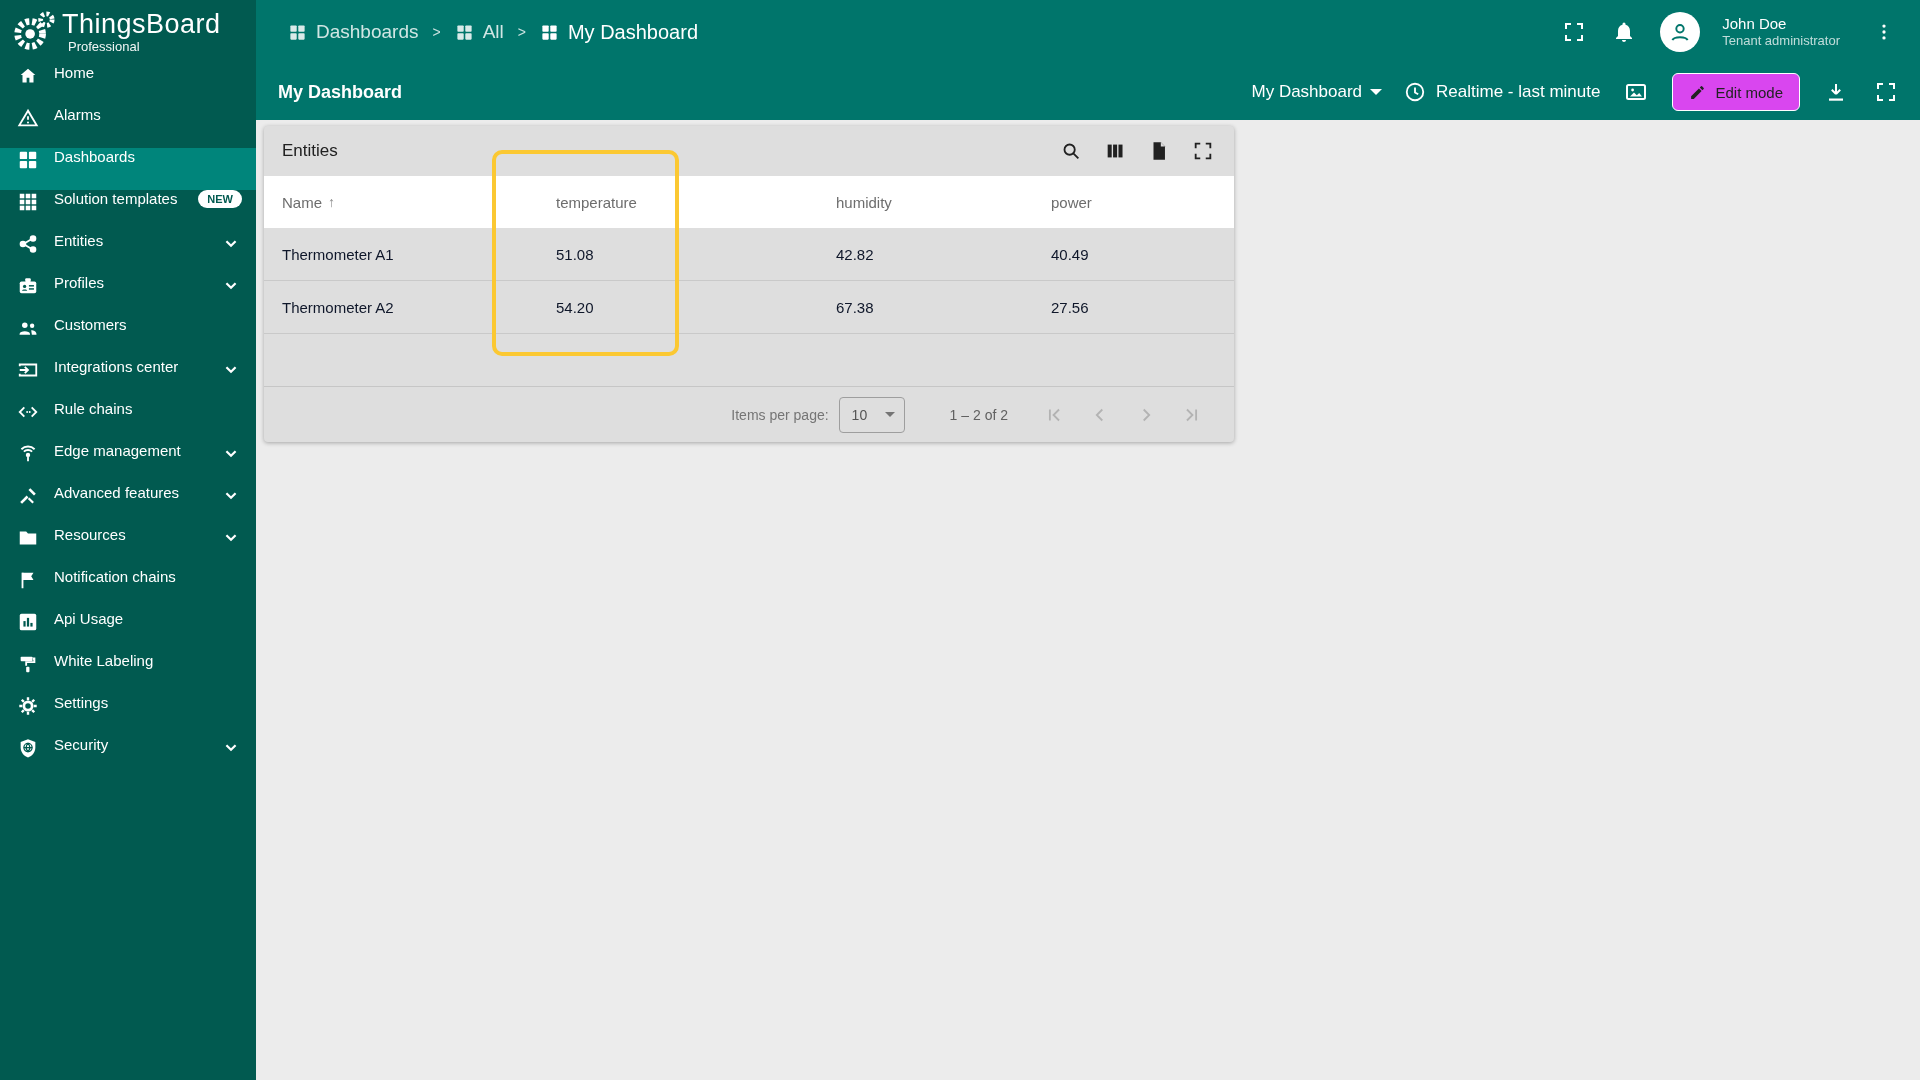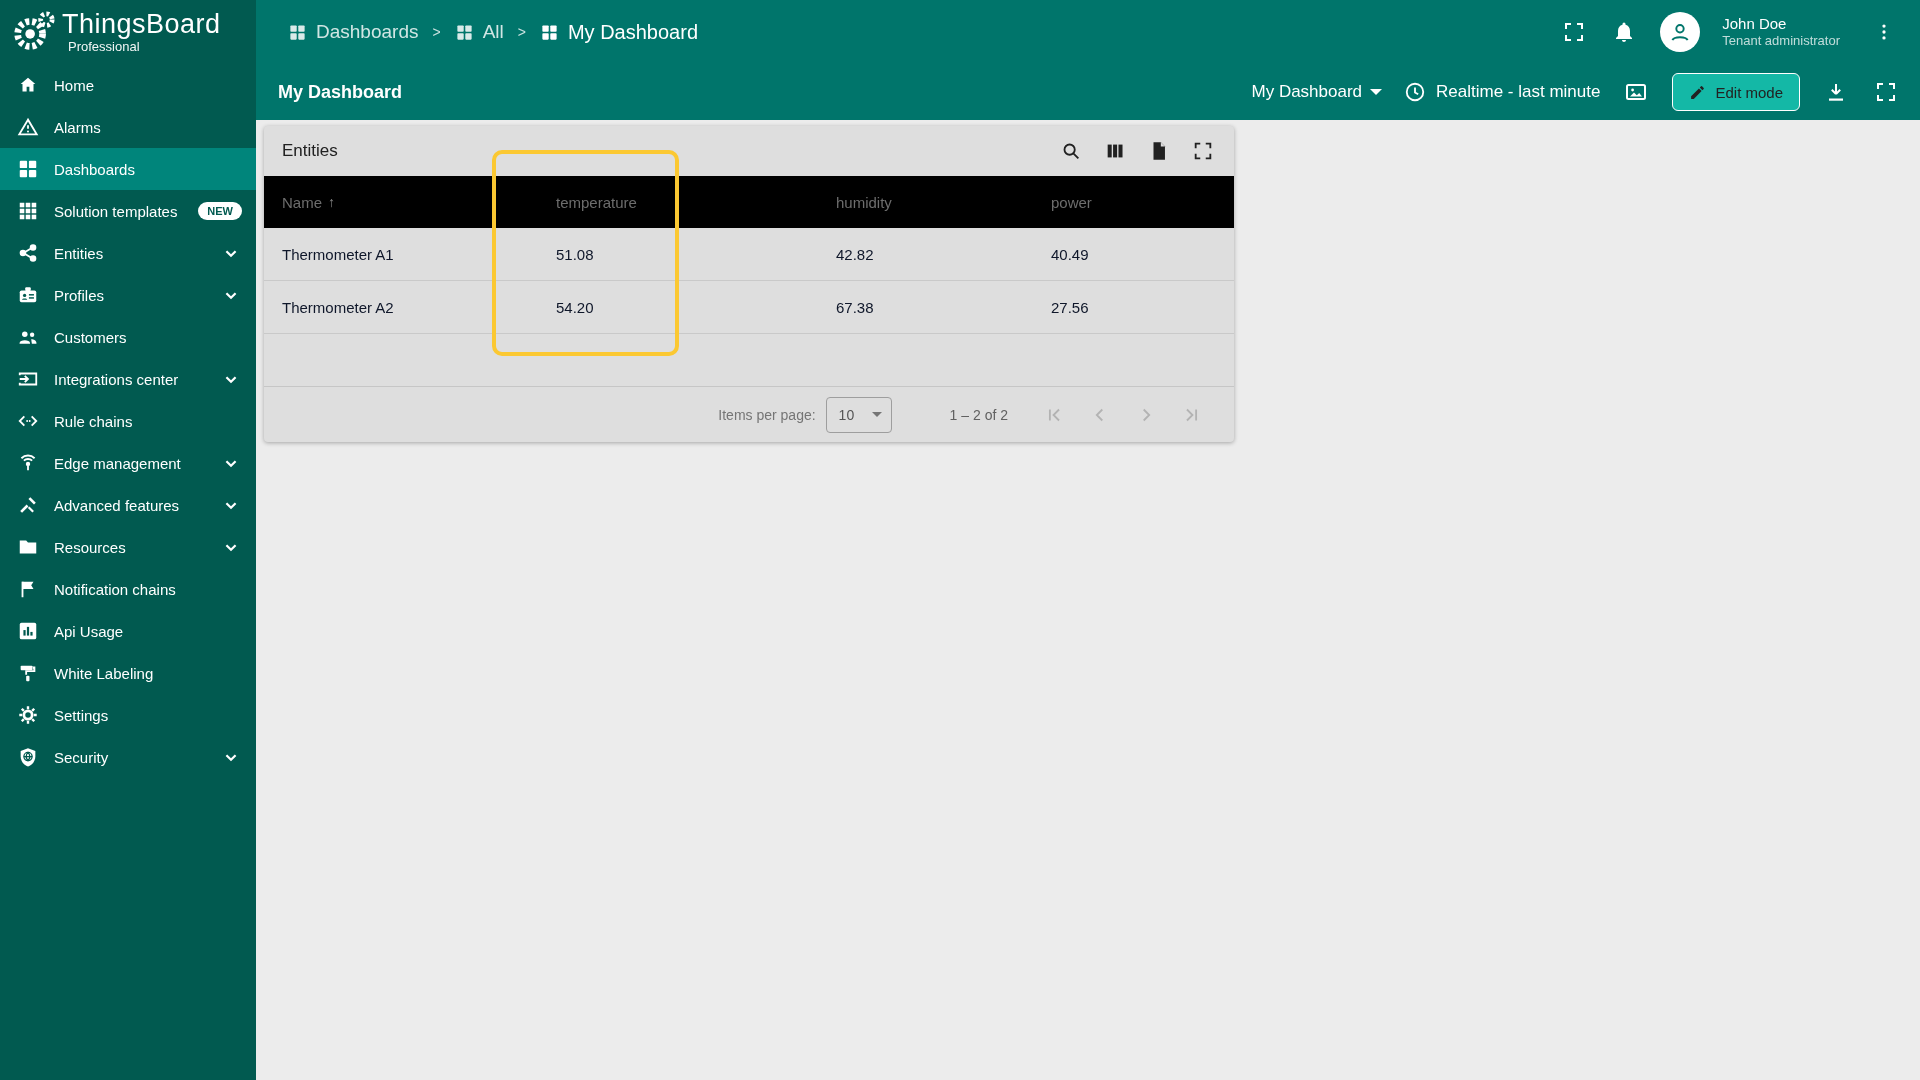--- a/index.html
+++ b/index.html
@@ -7,21 +7,21 @@
   body { font-family:"Liberation Sans","DejaVu Sans",sans-serif; background:#ececec; }
   .app { display:flex; width:1920px; height:1080px; }
 
   
   .sidebar { width:256px; height:100%; background:#015a50; color:#fff; flex-shrink:0; display:flex; flex-direction:column; }
   .logo { height:64px; display:flex; align-items:center; padding:0 10px; gap:6px; }
   .brandtxt { display:flex; flex-direction:column; }
   .brand { font-size:27px; font-weight:400; letter-spacing:.5px; line-height:1.05; }
   .brandsub { font-size:13px; opacity:.95;margin-left:6px; }
   .nav { display:flex; flex-direction:column; }
-  .nav-item { height:42px; display:flex; align-items:center; padding:0 14px 0 16px; gap:14px; cursor:pointer; font-size:15px; font-weight:500; position:relative; }
+  .nav-item { height:42px; display:flex; align-items:flex-start; padding:0 14px 0 16px; gap:14px; cursor:pointer; font-size:15px; font-weight:500; position:relative; }
   .nav-item.active { background:#00857b; }
   .nicon { width:24px; height:24px; display:flex; align-items:center; justify-content:center; flex-shrink:0; }
   .nlabel { flex:1; white-space:nowrap; }
   .chev { width:22px; height:22px; }
   .newbadge { background:#fff; color:#015a50; font-size:11px; font-weight:700; border-radius:10px; padding:3px 9px; }
 
   
   .main { flex:1; display:flex; flex-direction:column; }
   .topbar { height:64px; background:#00756b; display:flex; align-items:center; padding:0 22px 0 32px; color:#fff; }
   .crumbs { display:flex; align-items:center; gap:14px; flex:1; }
@@ -34,43 +34,43 @@
   .usertxt { display:flex; flex-direction:column; line-height:1.25; margin-right:8px; }
   .uname { font-size:15px; color:#fff; }
   .urole { font-size:13px; color:rgba(255,255,255,.75); }
 
   .toolbar { height:56px; background:#00756b; display:flex; align-items:center; padding:0 20px 0 22px; color:#fff; }
   .dtitle { font-size:18px; font-weight:700; flex:1; }
   .toolbar-right { display:flex; align-items:center; gap:22px; }
   .dselect { display:flex; align-items:center; gap:8px; font-size:17px; cursor:pointer; }
   .caret { width:0; height:0; border-left:6px solid transparent; border-right:6px solid transparent; border-top:6px solid #fff; }
   .timewin { display:flex; align-items:center; gap:10px; font-size:17px; cursor:pointer; }
-  .editbtn { background:#14b8a6; color:#222; border:1px solid #fff; border-radius:6px; height:38px; padding:0 16px; display:flex; align-items:center; gap:9px; font-size:15px; font-weight:500; cursor:pointer; }
+  .editbtn { background:#d946ef; color:#222; border:1px solid #fff; border-radius:6px; height:38px; padding:0 16px; display:flex; align-items:center; gap:9px; font-size:15px; font-weight:500; cursor:pointer; }
 
   
   .content { flex:1; background:#ececec; padding:6px 0 0 8px; }
   .widget { width:970px; height:316px; background:#dedede; border-radius:4px; box-shadow:0 1px 4px rgba(0,0,0,.3); position:relative; overflow:hidden; display:flex; flex-direction:column; }
   .whead { height:50px; display:flex; align-items:center; padding:0 18px; }
   .wtitle { font-size:17px; color:#212121; flex:1; }
   .wicons { display:flex; align-items:center; gap:18px; }
   .wiconbtn { width:26px; height:26px; display:flex; align-items:center; justify-content:center; cursor:pointer; }
 
   .trow { display:grid; grid-template-columns:280px 280px 215px 1fr; align-items:center; }
-  .thead { height:52px; background:#000000; }
+  .thead { height:52px; background:#ffffff; }
   .th { font-size:15px; font-weight:500; color:#6d6d6d; padding-left:12px; display:flex; align-items:center; gap:6px; cursor:pointer; }
   .th.first { padding-left:18px; }
   .sort { font-size:14px; color:#8a8a8a; }
   .drow { height:53px; border-bottom:1px solid #c9c9c9; cursor:pointer; }
   .td { font-size:15px; color:#0f172a; padding-left:12px; }
   .td.first { padding-left:18px; }
   .tfiller { flex:1; }
 
   .wfoot { height:56px; border-top:1px solid #c6c6c6; display:flex; align-items:center; justify-content:flex-end; gap:10px; padding-right:30px; color:#757575; }
   .ipp-label { font-size:14px; }
-  .ipp-select { width:66px; height:36px; border:1px solid #9e9e9e; border-radius:4px; display:flex; align-items:center; justify-content:space-between; padding:0 9px 0 12px; font-size:14px; color:#555; cursor:pointer; margin-right:48px; }
+  .ipp-select { width:66px; height:36px; border:1px solid #9e9e9e; border-radius:4px; display:flex; align-items:center; justify-content:space-between; padding:0 9px 0 12px; font-size:14px; color:#555; cursor:pointer; margin-right:35px; }
   .ipp-caret { width:0; height:0; border-left:5px solid transparent; border-right:5px solid transparent; border-top:5px solid #757575; }
   .range { font-size:14px; color:#616161; margin-right:24px; }
   .pager { display:flex; align-items:center; gap:22px; }
   .pgbtn { width:24px; height:24px; display:flex; align-items:center; justify-content:center; cursor:default; }
 
   .highlight-box { position:absolute; left:228px; top:24px; width:187px; height:206px; border:4px solid #fbc832; border-radius:10px; pointer-events:none; }
 
   svg { display:block; }
 </style>
 </head>

